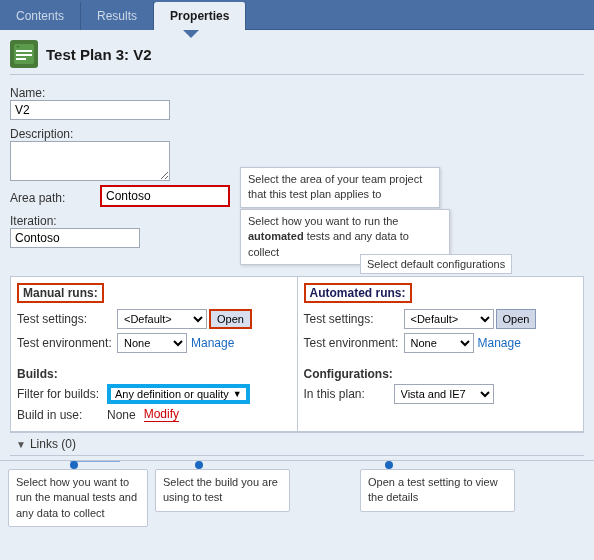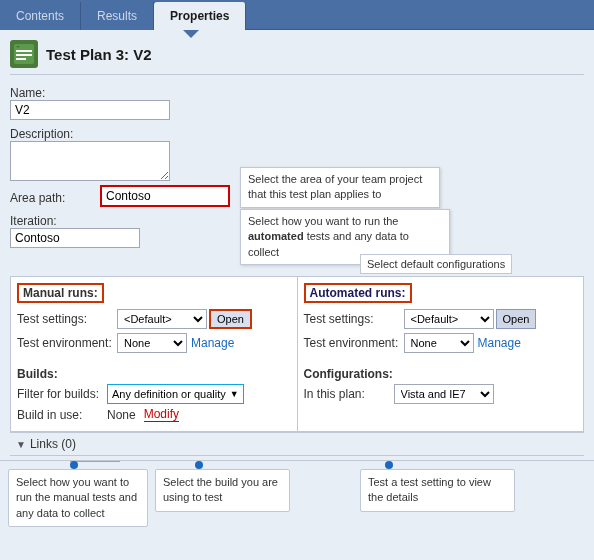--- a/index.html
+++ b/index.html
@@ -197,21 +197,21 @@
       align-items: center;
       margin-bottom: 3px;
       font-size: 12px;
     }
     .filter-label {
       width: 90px;
       color: #333;
     }
 
     .dropdown-btn {
-      border: 1px solid #0ea5e9;
+      border: 4px solid #0ea5e9;
       background: white;
       font-size: 11px;
       font-family: inherit;
       padding: 1px 4px;
       height: 20px;
       cursor: pointer;
       display: flex;
       align-items: center;
       text-align: center;
     }
@@ -452,21 +452,21 @@
 
     <div class="annotation-box" style="left:8px; top:8px; width:140px;">
       <span>Select how you want to run the manual tests and any data to collect</span>
     </div>
 
     <div class="annotation-box" style="left:155px; top:8px; width:135px;">
       <span>Select the build you are using to test</span>
     </div>
 
     <div class="annotation-box" style="left:360px; top:8px; width:155px;">
-      <span>Test a test setting to view the details</span>
+      <span>Open a test setting to view the details</span>
     </div>
 
     <div style="position:absolute; top:0; left:70px; width:8px; height:8px; background:#1a68c0; border-radius:50%;"></div>
     <div style="position:absolute; top:0; left:195px; width:8px; height:8px; background:#1a68c0; border-radius:50%;"></div>
     <div style="position:absolute; top:0; left:385px; width:8px; height:8px; background:#1a68c0; border-radius:50%;"></div>
 
   </div>
 
 </div>
 

